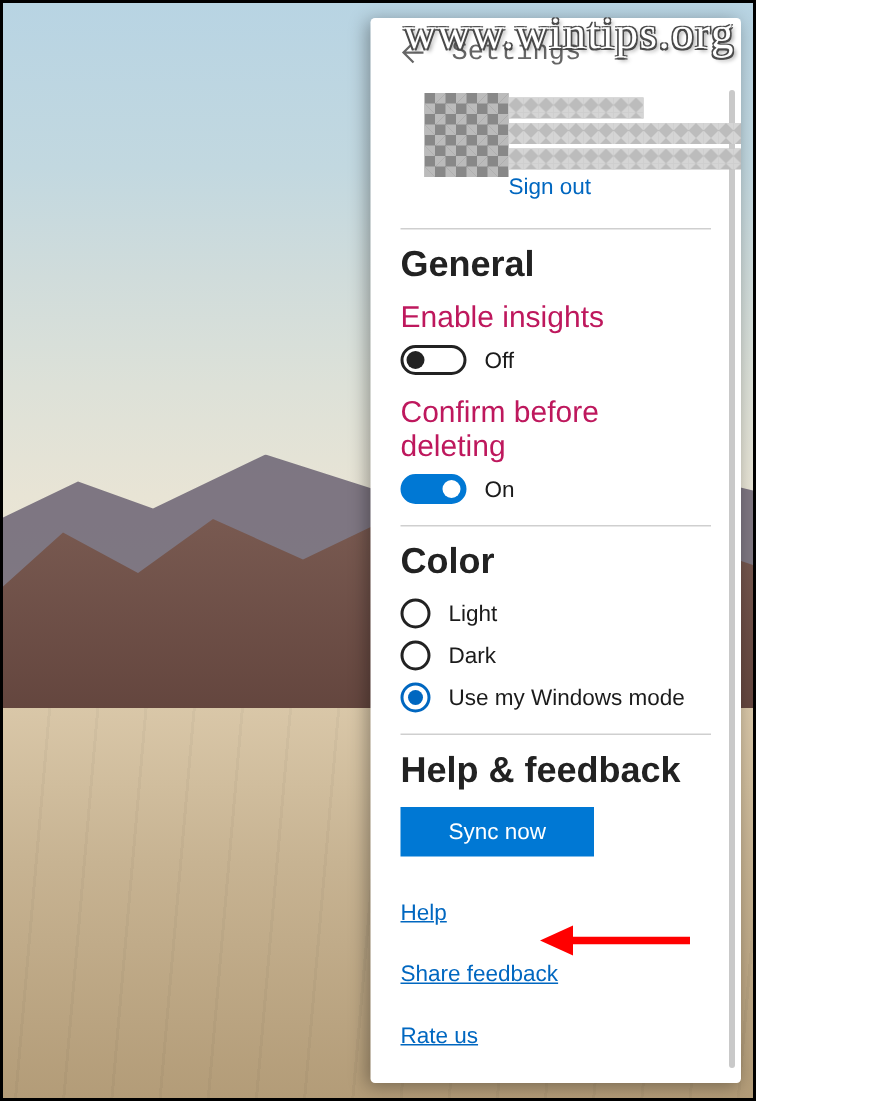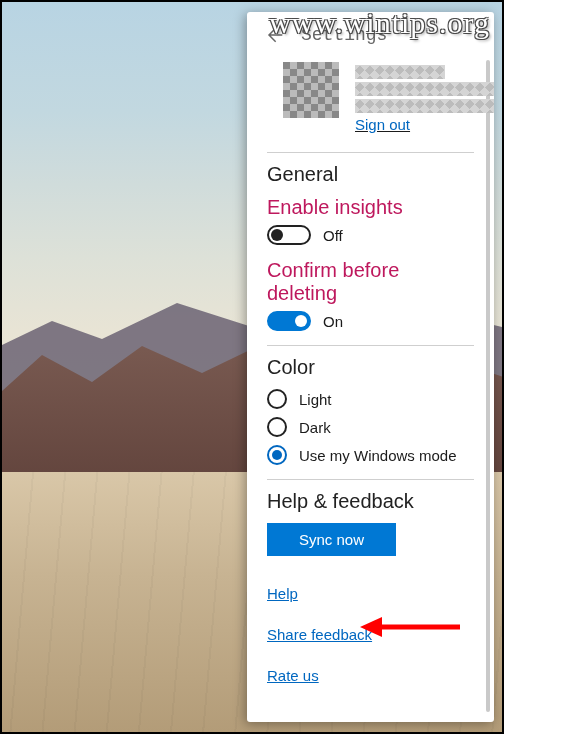--- a/index.html
+++ b/index.html
@@ -60,21 +60,21 @@
   .panel-header{
     display:flex; align-items:center; gap:16px;
     padding:12px 16px 6px 16px;
     font-size:18px; color:#666; font-weight:400;font-family:Liberation Mono, monospace;
   }
   .back-btn{ width:22px; height:22px; display:flex; align-items:center; justify-content:center; cursor:pointer;}
   .back-btn svg{ width:20px; height:20px; stroke:#666; fill:none; stroke-width:1.8;}
   
   .content{ padding: 4px 20px 16px 20px; overflow:hidden; }
   
-  .account{ display:flex; gap:16px; align-items:flex-start; padding:6px 0 14px 16px;text-decoration:underline;}
+  .account{ display:flex; gap:0; align-items:flex-start; padding:6px 0 14px 16px;}
   .avatar{
     width:56px; height:56px; flex-shrink:0;
     background:
       linear-gradient(45deg,#bbb 25%,transparent 25%),
       linear-gradient(-45deg,#bbb 25%,transparent 25%),
       linear-gradient(45deg,transparent 75%,#bbb 75%),
       linear-gradient(-45deg,transparent 75%,#bbb 75%);
     background-size:14px 14px;
     background-position:0 0,0 7px,7px -7px,-7px 0;
     background-color:#888;
@@ -91,21 +91,21 @@
     background-size:10px 10px;
     background-color:#bcbcbc;
     filter: blur(.4px);
   }
   .bl1{width:90px;} .bl2{width:190px;} .bl3{width:170px;}
   .link{ color:#0067c0; cursor:pointer; text-decoration:none; font-size:15px;}
   .link.u{ text-decoration:underline; }
 
   hr.sep{ border:none; border-top:1px solid #cfcfcf; margin:4px 0 10px 0;}
 
-  h2.section{ font-size:20px; font-weight:400; color:#222; margin:6px 0 10px 0;}
+  h2.section{ font-size:24px; font-weight:700; color:#222; margin:6px 0 10px 0;}
 
   .setting{ margin:4px 0 14px 0;}
   .setting-label{ font-size:20px; color:#be185d; margin-bottom:6px;}
   .toggle-row{ display:flex; align-items:center; gap:12px; font-size:15px;}
   
   .toggle{ position:relative; width:44px; height:20px; border-radius:20px; cursor:pointer;}
   .toggle.off{ border:2px solid #222; background:#fff;}
   .toggle.off::after{ content:""; position:absolute; left:2px; top:2px; width:12px; height:12px; background:#222; border-radius:50%;}
   .toggle.on{ background:#0078d4; border:2px solid #0078d4;}
   .toggle.on::after{ content:""; position:absolute; right:2px; top:2px; width:12px; height:12px; background:#fff; border-radius:50%;}

